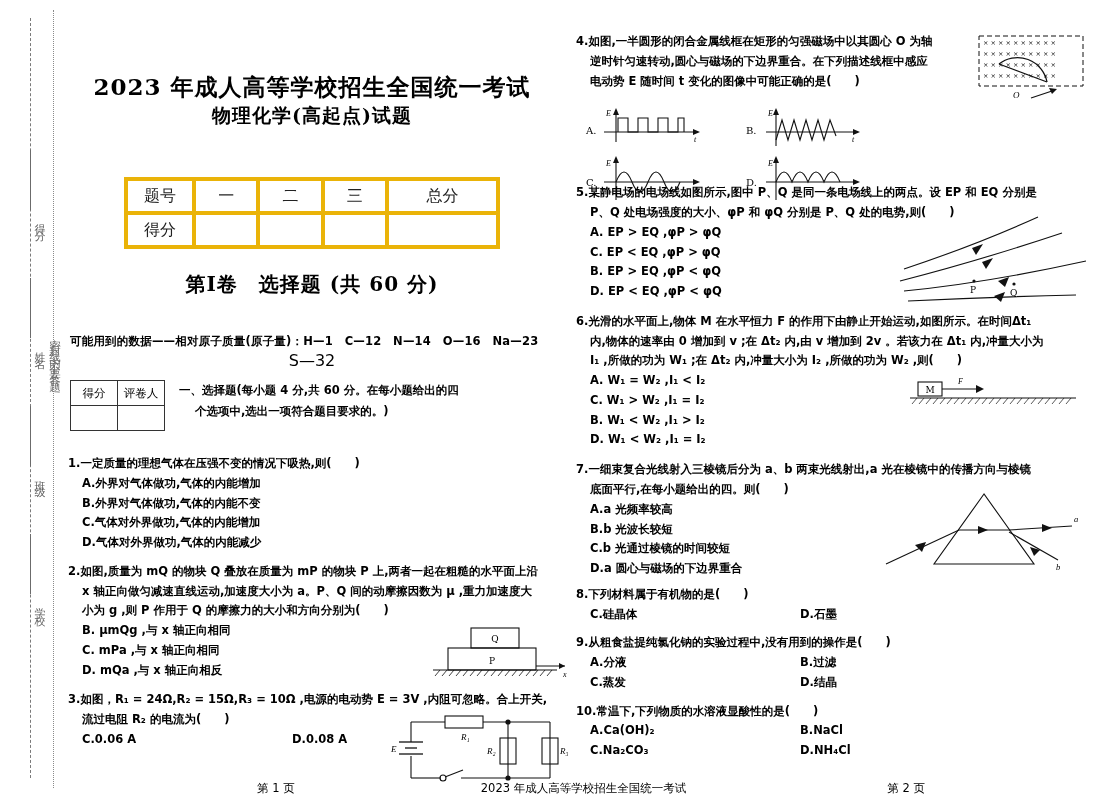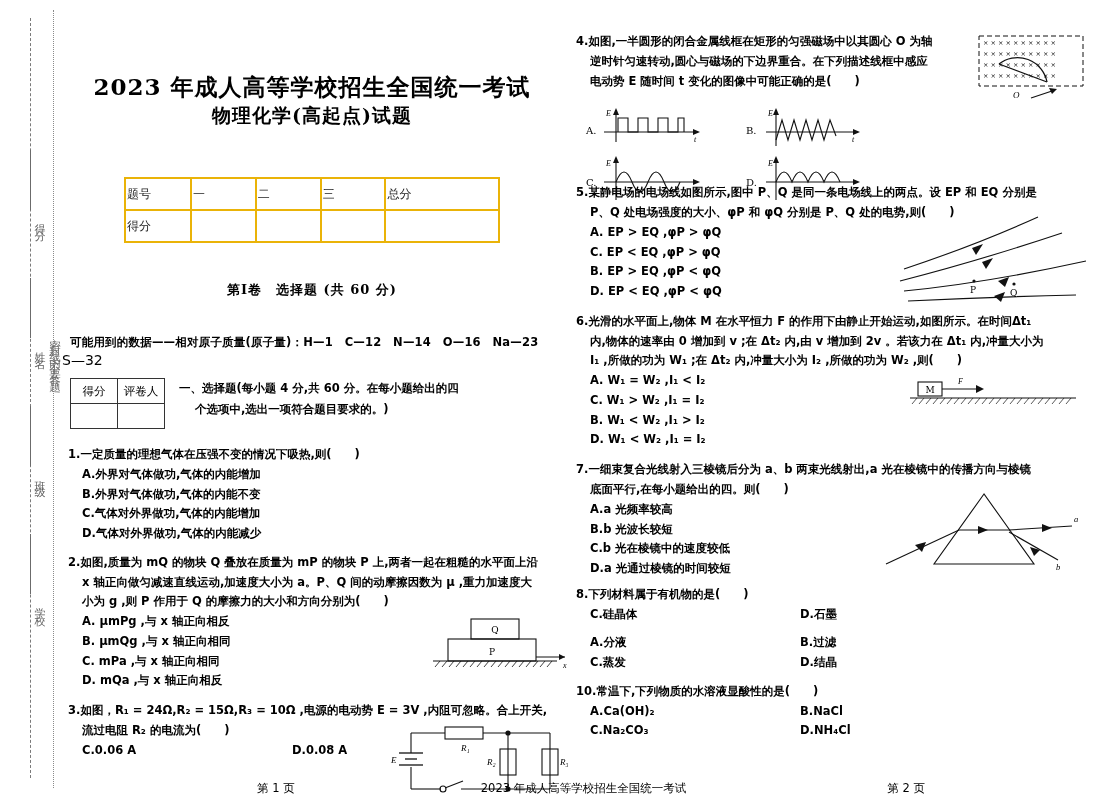--- a/index.html
+++ b/index.html
@@ -51,36 +51,36 @@
     letter-spacing:1px;
     font-family:"DejaVu Serif",serif;
   }
 
   
   .score-table{
     border-collapse:collapse;margin:48px auto 0;width:376px;
     font-family:"DejaVu Sans",sans-serif;
   }
   .score-table td{
-    border:2px solid #eab308;height:28px;
-    font-size:12px;color:#222;
+    border:4px solid #eab308;height:28px;text-align:center;
+    font-size:16px;color:#222;
   }
   .score-table td.hdr{width:62px;}
 
   .section-title{
-    text-align:center;font-weight:bold;font-size:13px;
-    margin-top:38px;letter-spacing:1px;
+    text-align:center;font-weight:bold;font-size:20px;
+    margin-top:22px;letter-spacing:1px;
     font-family:"DejaVu Serif",serif;
   }
 
   .atomic{
     margin:36px 0 0 8px;font-size:11.5px;font-weight:bold;
     font-family:"DejaVu Sans",sans-serif;letter-spacing:.2px;
   }
-  .atomic-2{font-size:14px;margin-top:2px;
+  .atomic-2{text-align:center;font-size:16px;margin-top:2px;
     font-family:"DejaVu Sans",sans-serif;}
 
   
   .grader-wrap{display:flex;align-items:flex-start;margin:10px 0 0 8px;}
   .grader{border-collapse:collapse;font-family:"DejaVu Sans",sans-serif;}
   .grader td{border:1px solid #333;width:44px;height:22px;
     text-align:center;font-size:11.5px;}
   .instr{margin-left:14px;font-size:11.5px;font-weight:bold;
     line-height:1.85;font-family:"DejaVu Sans",sans-serif;}
   .instr .l2{margin-left:16px;}
@@ -165,35 +165,34 @@
           <td></td>
         </tr>
       </tbody>
         </table>
       <div class="instr">
         <div>一、选择题(每小题 4 分,共 60 分。在每小题给出的四</div>
         <div class="l2">个选项中,选出一项符合题目要求的。)</div>
       </div>
     </div>
 
-    <div class="q" style="margin-top:16px;">
+    <div class="q" style="margin-top:23px;">
       <div class="stem"><span>1.</span><span>一定质量的理想气体在压强不变的情况下吸热,则(　　)</span></div>
       <div class="opt">A.外界对气体做功,气体的内能增加</div>
       <div class="opt">B.外界对气体做功,气体的内能不变</div>
       <div class="opt">C.气体对外界做功,气体的内能增加</div>
       <div class="opt">D.气体对外界做功,气体的内能减少</div>
     </div>
 
     <div class="q">
       <div class="stem">
         <span>2.</span><span>如图,质量为 mQ 的物块 Q 叠放在质量为 mP 的物块 P 上,两者一起在粗糙的水平面上沿</span>
         <span class="cont">x 轴正向做匀减速直线运动,加速度大小为 a。P、Q 间的动摩擦因数为 μ ,重力加速度大</span>
         <span class="cont">小为 g ,则 P 作用于 Q 的摩擦力的大小和方向分别为(　　)</span>
       </div>
-      <div class="opt">A. μmPg ,与 x 轴正向相反</div>
       <div class="opt">B. μmQg ,与 x 轴正向相同</div>
       <div class="opt">C. mPa ,与 x 轴正向相同</div>
       <div class="opt">D. mQa ,与 x 轴正向相反</div>
 
       <div class="figwrap" style="left:355px;top:60px;">
         <svg width="150" height="62" viewBox="0 0 150 62">
           <rect x="48" y="6" width="48" height="20" fill="none" stroke="#111" stroke-width="1.1"></rect>
           <text x="72" y="20" font-size="9" text-anchor="middle" font-family="DejaVu Serif, serif">Q</text>
           <rect x="25" y="26" width="88" height="22" fill="none" stroke="#111" stroke-width="1.1"></rect>
           <text x="69" y="42" font-size="9" text-anchor="middle" font-family="DejaVu Serif, serif">P</text>
@@ -421,22 +420,22 @@
       </div>
     </div>
 
     <div class="q" style="margin-top:10px;">
       <div class="stem">
         <span>7.</span><span>一细束复合光线射入三棱镜后分为 a、b 两束光线射出,a 光在棱镜中的传播方向与棱镜</span>
         <span class="cont">底面平行,在每小题给出的四。则(　　)</span>
       </div>
       <div class="opt">A.a 光频率较高</div>
       <div class="opt">B.b 光波长较短</div>
-      <div class="opt">C.b 光在棱镜中的速度较低</div>
-      <div class="opt">D.a 光通过棱镜的时间较短</div>
+      <div class="opt">C.b 光通过棱镜的时间较短</div>
+      <div class="opt">D.a 圆心与磁场的下边界重合</div>
 
       <div class="figwrap" style="left:300px;top:20px;">
         <svg width="230" height="92" viewBox="0 0 230 92">
           <polygon points="108,14 58,84 158,84" fill="none" stroke="#111" stroke-width="1.1"></polygon>
           <line x1="10" y1="84" x2="83" y2="50" stroke="#111" stroke-width="1.1"></line>
           <polygon points="50,62 39,65 46,72" fill="#111"></polygon>
           <line x1="83" y1="50" x2="134" y2="50" stroke="#111" stroke-width="1.1"></line>
           <polygon points="112,50 102,46 102,54" fill="#111"></polygon>
           <line x1="133" y1="50" x2="196" y2="46" stroke="#111" stroke-width="1.1"></line>
           <polygon points="176,48 166,44 166,52" fill="#111"></polygon>
@@ -450,20 +449,21 @@
 
     <div class="q" style="margin-top:6px;">
       <div class="stem"><span>8.</span><span>下列材料属于有机物的是(　　)</span></div>
       <div class="opts2">
         <span class="a">C.硅晶体</span>
         <span>D.石墨</span>
       </div>
     </div>
 
     <div class="q">
+      <div class="stem"><span>9.</span><span>从粗食盐提纯氯化钠的实验过程中,没有用到的操作是(　　)</span></div>
       <div class="opts2">
         <span class="a">A.分液</span>
         <span>B.过滤</span>
       </div>
       <div class="opts2">
         <span class="a">C.蒸发</span>
         <span>D.结晶</span>
       </div>
     </div>
 

